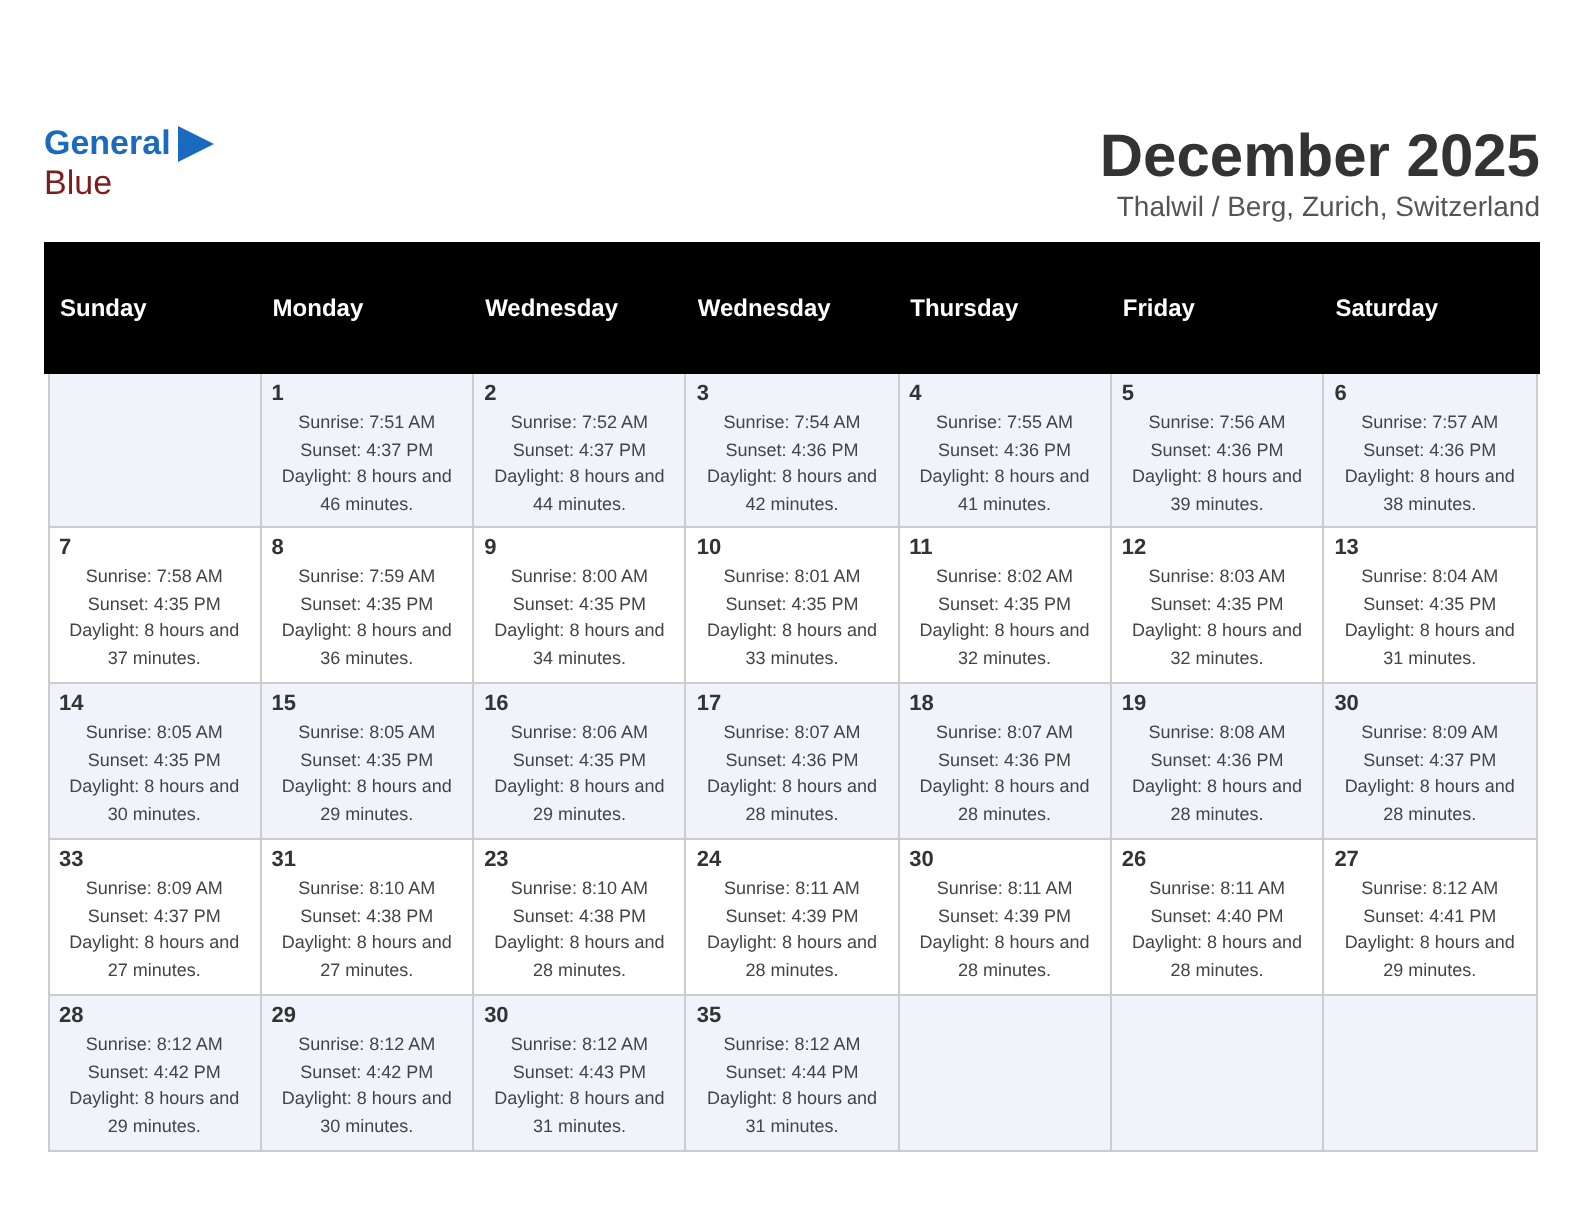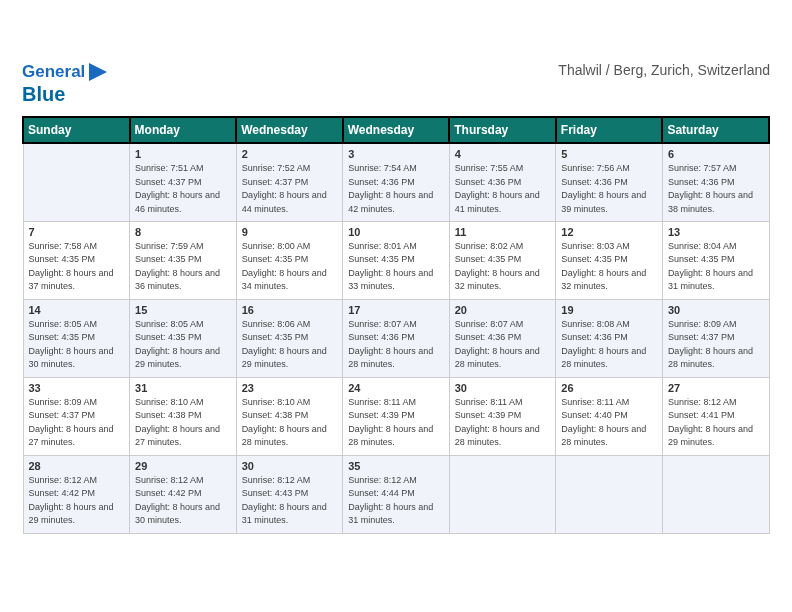--- a/index.html
+++ b/index.html
@@ -49,27 +49,27 @@
     .location {
       font-size: 14px;
       color: #555;
     }
     table {
       width: 100%;
       border-collapse: collapse;
       table-layout: fixed;
     }
     thead tr th {
-      background: #0f766e;
+      background: #000000;
       color: #fff;
       font-size: 12px;
       font-weight: bold;
-      padding: 5px 4px;
+      padding: 22px 4px;
       text-align: left;
-      border: 2px solid #000000;
+      border: 4px solid #000000;
     }
     tbody tr td {
       border: 1px solid #ccc;
       vertical-align: top;
       padding: 4px 5px;
       font-size: 9.5px;
       color: #333;
       height: 78px;
     }
     tbody tr:nth-child(odd) td {
@@ -81,39 +81,41 @@
     .day-number {
       font-weight: bold;
       font-size: 11px;
       display: block;
       margin-bottom: 2px;
     }
     .day-info {
       font-size: 9px;
       line-height: 1.5;
       color: #444;
+      text-align: center;
     }
   </style>
 </head>
 <body>
 
 <div class="page">
   <div class="header">
     <div class="logo">
       <div>
         <div style="display:flex;align-items:center;gap:2px;">
           <span class="logo-text"><span>General</span></span>
           <svg width="22" height="18" viewBox="0 0 22 18">
             <polygon points="2,0 20,9 2,18" fill="#1a6abf"></polygon>
           </svg>
         </div>
-        <div class="logo-text" style="color:#0369a1;font-size:20px;font-weight:bold;">Blue</div>
+        <div class="logo-text" style="color:#7f1d1d;font-size:17px;font-weight:normal;">Blue</div>
       </div>
     </div>
     <div class="title-block">
+      <div class="month-title">December 2025</div>
       <div class="location">Thalwil / Berg, Zurich, Switzerland</div>
     </div>
   </div>
 
   <table>
     <thead>
       <tr>
         <th>Sunday</th>
         <th>Monday</th>
         <th>Wednesday</th>
@@ -226,21 +228,21 @@
             Sunrise: 8:06 AM<br>Sunset: 4:35 PM<br>Daylight: 8 hours and 29 minutes.
           </div>
         </td>
           <td>
           <span class="day-number">17</span>
           <div class="day-info">
             Sunrise: 8:07 AM<br>Sunset: 4:36 PM<br>Daylight: 8 hours and 28 minutes.
           </div>
         </td>
           <td>
-          <span class="day-number">20</span>
+          <span class="day-number">18</span>
           <div class="day-info">
             Sunrise: 8:07 AM<br>Sunset: 4:36 PM<br>Daylight: 8 hours and 28 minutes.
           </div>
         </td>
           <td>
           <span class="day-number">19</span>
           <div class="day-info">
             Sunrise: 8:08 AM<br>Sunset: 4:36 PM<br>Daylight: 8 hours and 28 minutes.
           </div>
         </td>

